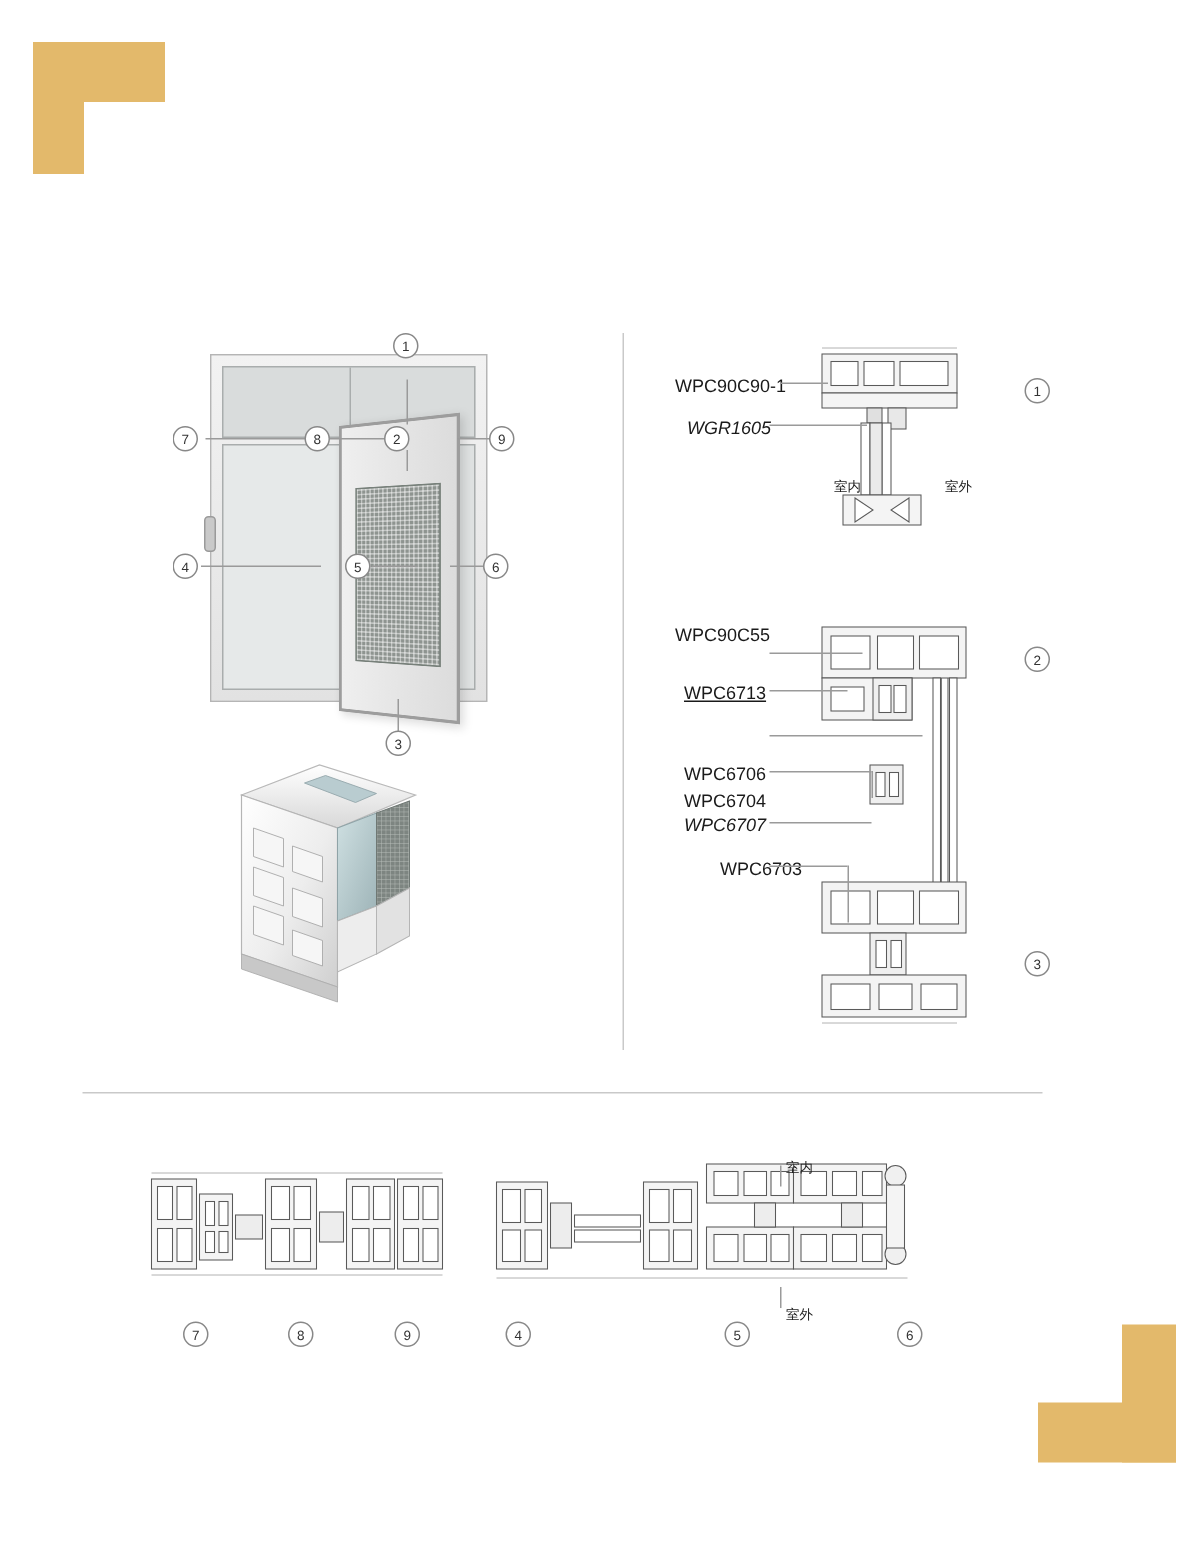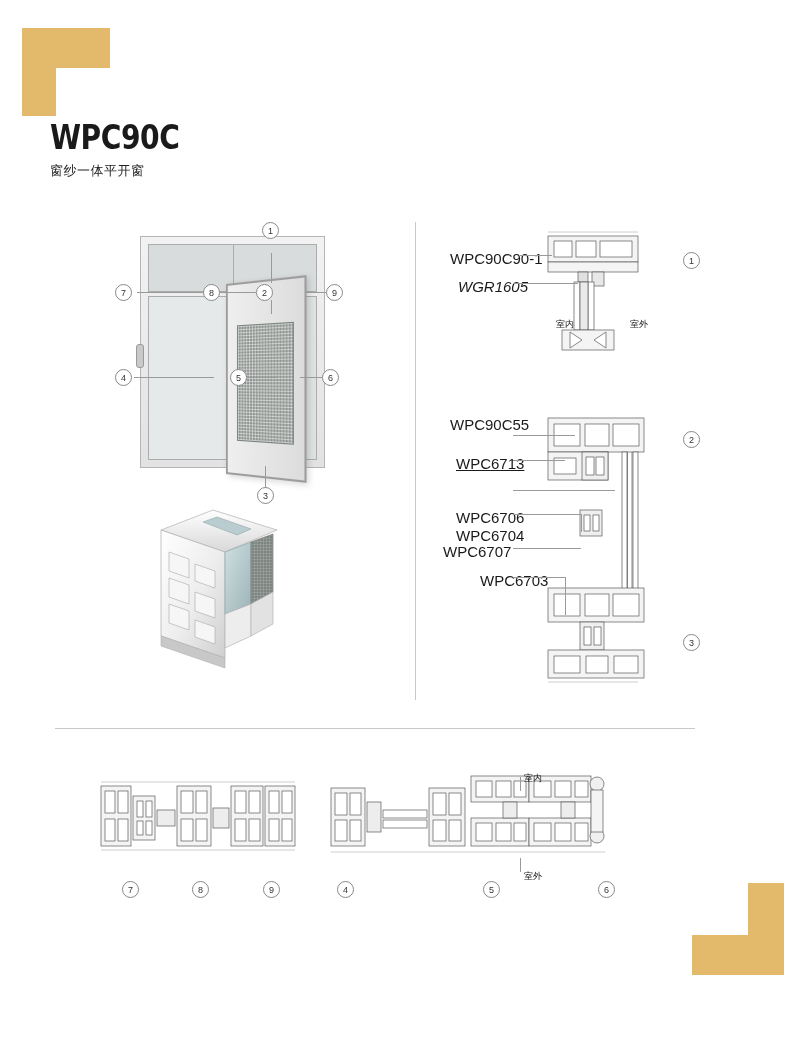--- a/index.html
+++ b/index.html
@@ -195,21 +195,21 @@
   }
 
   
   .tech {
     position: absolute;
   }
   .tech svg { display: block; }
 
   .label-text {
     position: absolute;
-    font-size: 15px;
+    font-size: 12px;
     color: #1a1a1a;
     white-space: nowrap;
   }
   .cn-text {
     position: absolute;
     font-size: 9px;
     color: #1a1a1a;
     white-space: nowrap;
   }
 
@@ -228,24 +228,20 @@
 
   <div class="corner-tl">
     <div class="bar-h"></div>
     <div class="bar-v"></div>
   </div>
   <div class="corner-br">
     <div class="bar-h"></div>
     <div class="bar-v"></div>
   </div>
 
-  <div class="title-block">
-    <div class="title-main">WPC90C</div>
-    <div class="title-sub">窗纱一体平开窗</div>
-  </div>
 
   <div class="v-divider"></div>
   <div class="h-divider"></div>
 
   <div class="win-illus">
     <div class="win-frame-outer"></div>
     <div class="win-inner-top"></div>
     <div class="win-inner-left"></div>
     <div class="win-inner-right"></div>
     <div class="win-sash">
@@ -392,21 +388,21 @@
 
   <div class="label-text" style="left:450px; top:416px;">WPC90C55</div>
   <div class="leader" style="left:513px; top:435px; width:62px; height:1px;"></div>
   <div class="label-text" style="left:456px; top:455px;text-decoration:underline;">WPC6713</div>
   <div class="leader" style="left:513px; top:460px; width:52px; height:1px;"></div>
   <div class="label-text" style="left:456px; top:485px;margin-top:42px;">WPC6704</div>
   <div class="leader" style="left:513px; top:490px; width:102px; height:1px;"></div>
   <div class="label-text" style="left:456px; top:509px;">WPC6706</div>
   <div class="leader" style="left:513px; top:514px; width:68px; height:1px;"></div>
   <div class="leader" style="left:581px; top:514px; width:1px; height:18px;"></div>
-  <div class="label-text" style="left:443px; top:543px;">WPC6707</div>
+  <div class="label-text" style="left:456px; top:543px;font-style:italic;">WPC6707</div>
   <div class="leader" style="left:513px; top:548px; width:68px; height:1px;"></div>
   <div class="label-text" style="left:480px; top:572px;">WPC6703</div>
   <div class="leader" style="left:513px; top:577px; width:52px; height:1px;"></div>
   <div class="leader" style="left:565px; top:577px; width:1px; height:38px;"></div>
 
   <div class="callout" style="left:683px; top:252px;">1</div>
   <div class="callout" style="left:683px; top:431px;">2</div>
   <div class="callout" style="left:683px; top:634px;">3</div>
 
   <div class="tech" style="left:95px; top:778px; width:210px; height:80px;">

